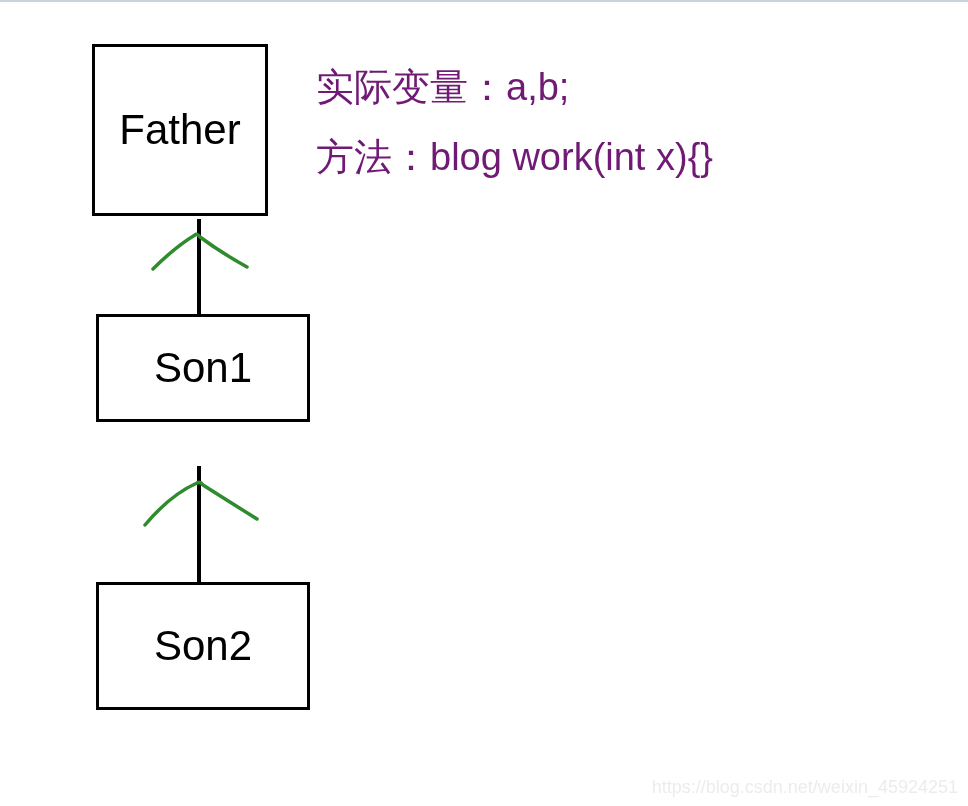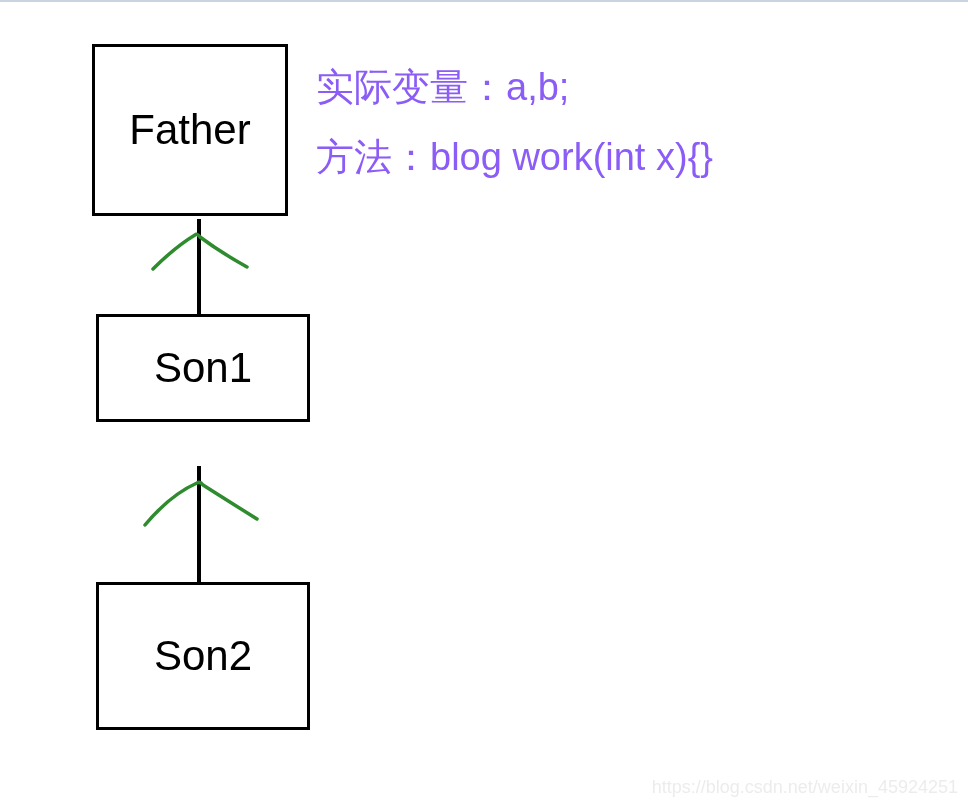--- a/index.html
+++ b/index.html
@@ -21,39 +21,39 @@
       display: flex;
       align-items: center;
       justify-content: center;
       font-size: 42px;
       font-weight: 400;
       background: white;
     }
     .box-father {
       left: 92px;
       top: 42px;
-      width: 196px;
+      width: 176px;
       height: 172px;
     }
     .box-son1 {
       left: 96px;
       top: 312px;
       width: 214px;
       height: 108px;
     }
     .box-son2 {
       left: 96px;
       top: 580px;
       width: 214px;
-      height: 148px;
+      height: 128px;
     }
     .annotation {
       position: absolute;
       font-size: 38px;
-      color: #8b5cf6;
+      color: #701a75;
       white-space: nowrap;
     }
     .annotation-1 {
       left: 316px;
       top: 60px;
     }
     .annotation-2 {
       left: 316px;
       top: 130px;
     }

